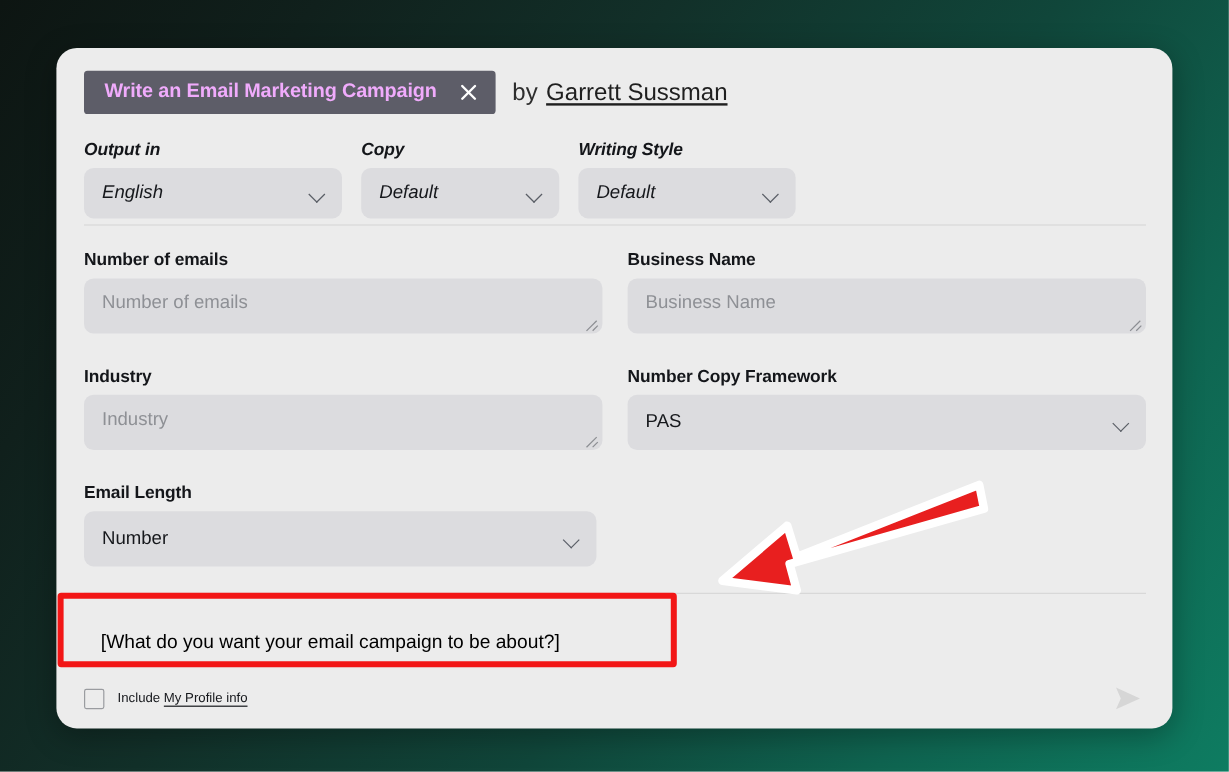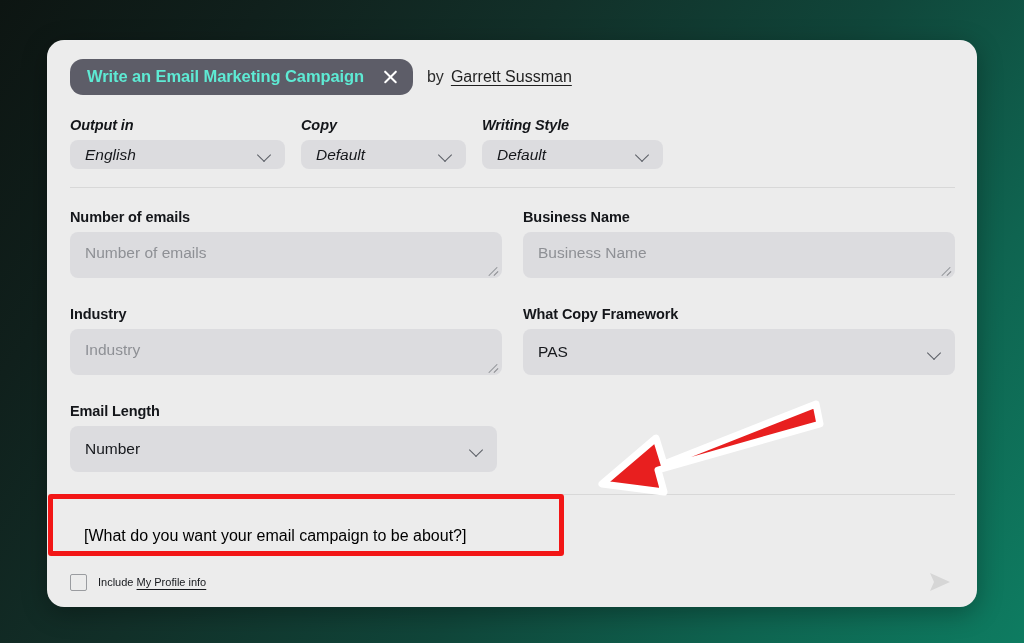--- a/index.html
+++ b/index.html
@@ -44,22 +44,22 @@
     display: flex;
     align-items: center;
     gap: 14px;
   }
 
   .title-chip {
     display: flex;
     align-items: center;
     gap: 18px;
     background: #5d5d68;
-    color: #5eead4;
-    border-radius: 13px;
+    color: #f0abfc;
+    border-radius: 3px;
     padding: 9px 14px 10px 17px;
     height: 36px;
   }
   .title-chip-label {
     font-size: 16.5px;
     font-weight: bold;
     letter-spacing: -0.1px;
     white-space: nowrap;
   }
   .chip-close {
@@ -77,21 +77,21 @@
     background: #ffffff;
     border-radius: 2px;
   }
   .chip-close::before { transform: rotate(45deg); }
   .chip-close::after  { transform: rotate(-45deg); }
 
   .byline {
     display: flex;
     align-items: baseline;
     gap: 7px;
-    font-size: 16px;
+    font-size: 20px;
     color: #2d2d2d;
   }
   .byline-author {
     color: #1f1f1f;
     text-decoration: underline;
     text-underline-offset: 2.5px;
     cursor: pointer;
   }
 
   
@@ -106,21 +106,21 @@
   .field-label {
     font-size: 14.5px;
     font-weight: bold;
     color: #14161a;
     margin-bottom: 7px;
     letter-spacing: -0.1px;
   }
   .select-box {
     background: #dcdcdf;
     border-radius: 8px;
-    height: 29px;
+    height: 42px;
     display: flex;
     align-items: center;
     padding: 0 13px 0 15px;
     cursor: pointer;
   }
   .select-value {
     font-size: 15.5px;
     color: #16181c;
     flex: 1;
     white-space: nowrap;
@@ -368,21 +368,21 @@
     <div class="grid-row">
       <div class="grid-cell">
         <div class="field-label">Industry</div>
         <div class="textarea-box">
           <span class="ta-placeholder">Industry</span>
           <span class="resize-grip"></span>
         </div>
       </div>
 
       <div class="grid-cell">
-        <div class="field-label">What Copy Framework</div>
+        <div class="field-label">Number Copy Framework</div>
         <div class="select-box" style="height:46px;">
           <span class="select-value">PAS</span>
           <span class="chev"></span>
         </div>
       </div>
     </div>
 
     <div class="length-row">
       <div class="grid-cell">
         <div class="field-label">Email Length</div>

